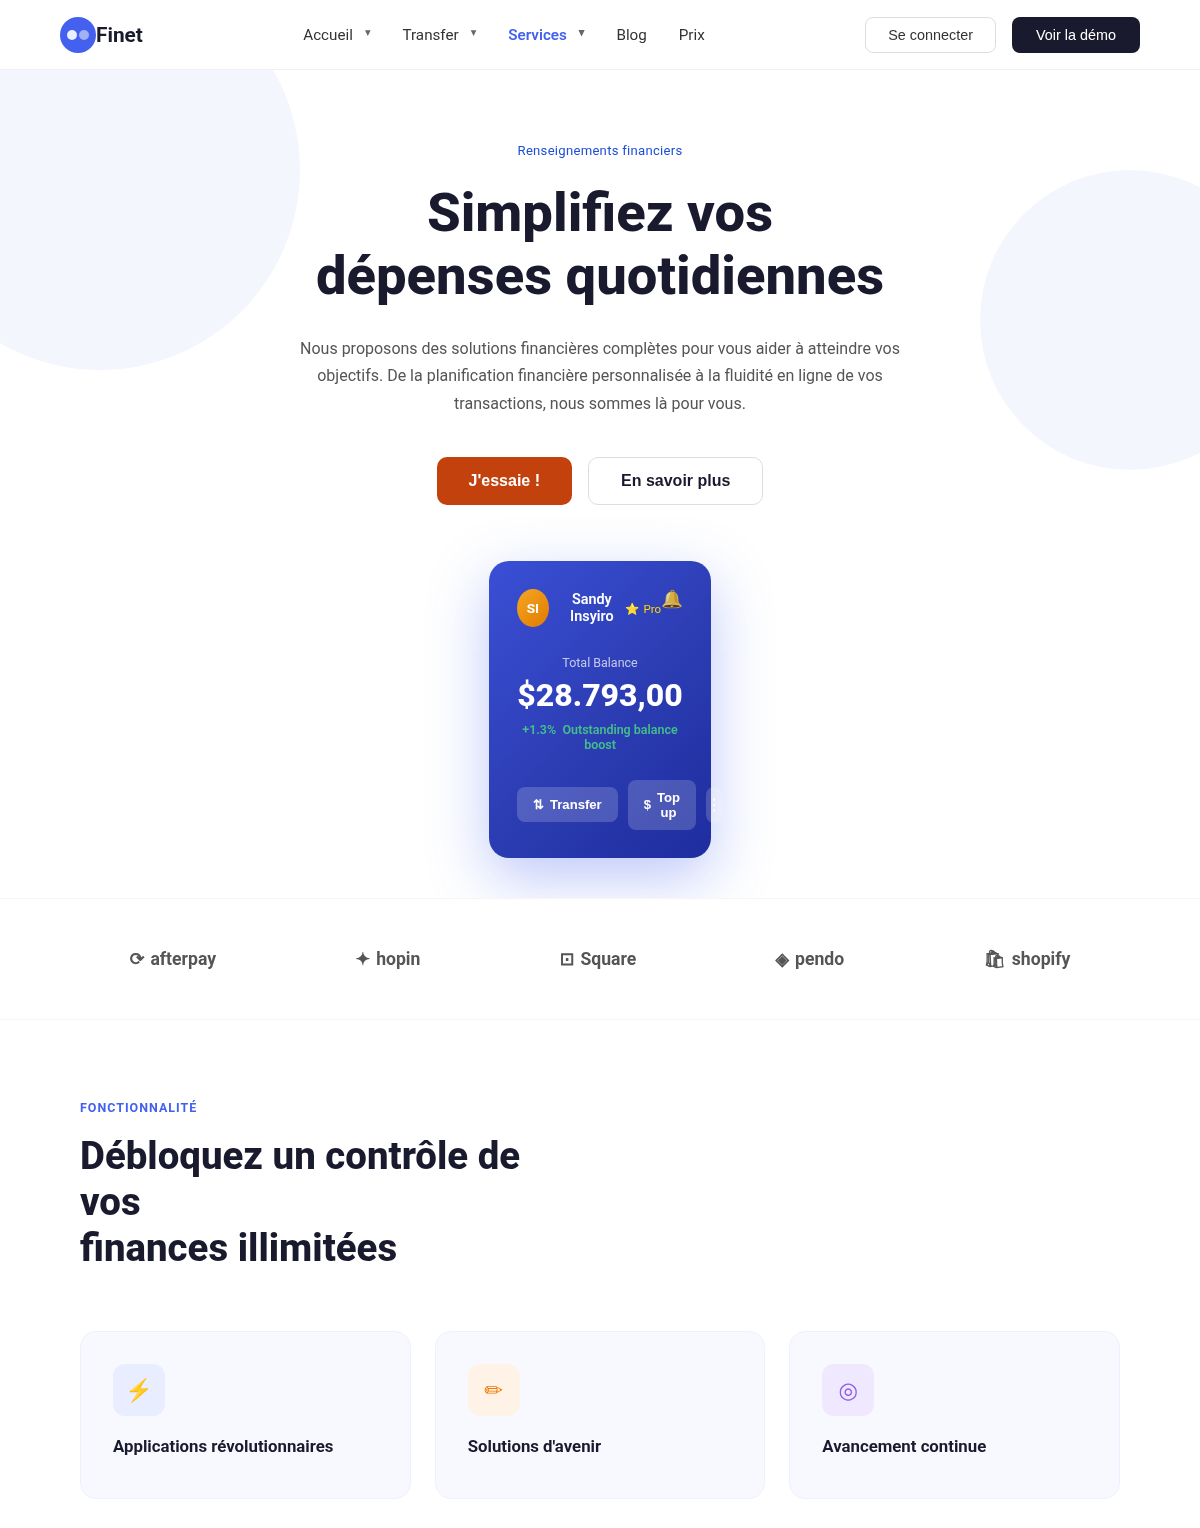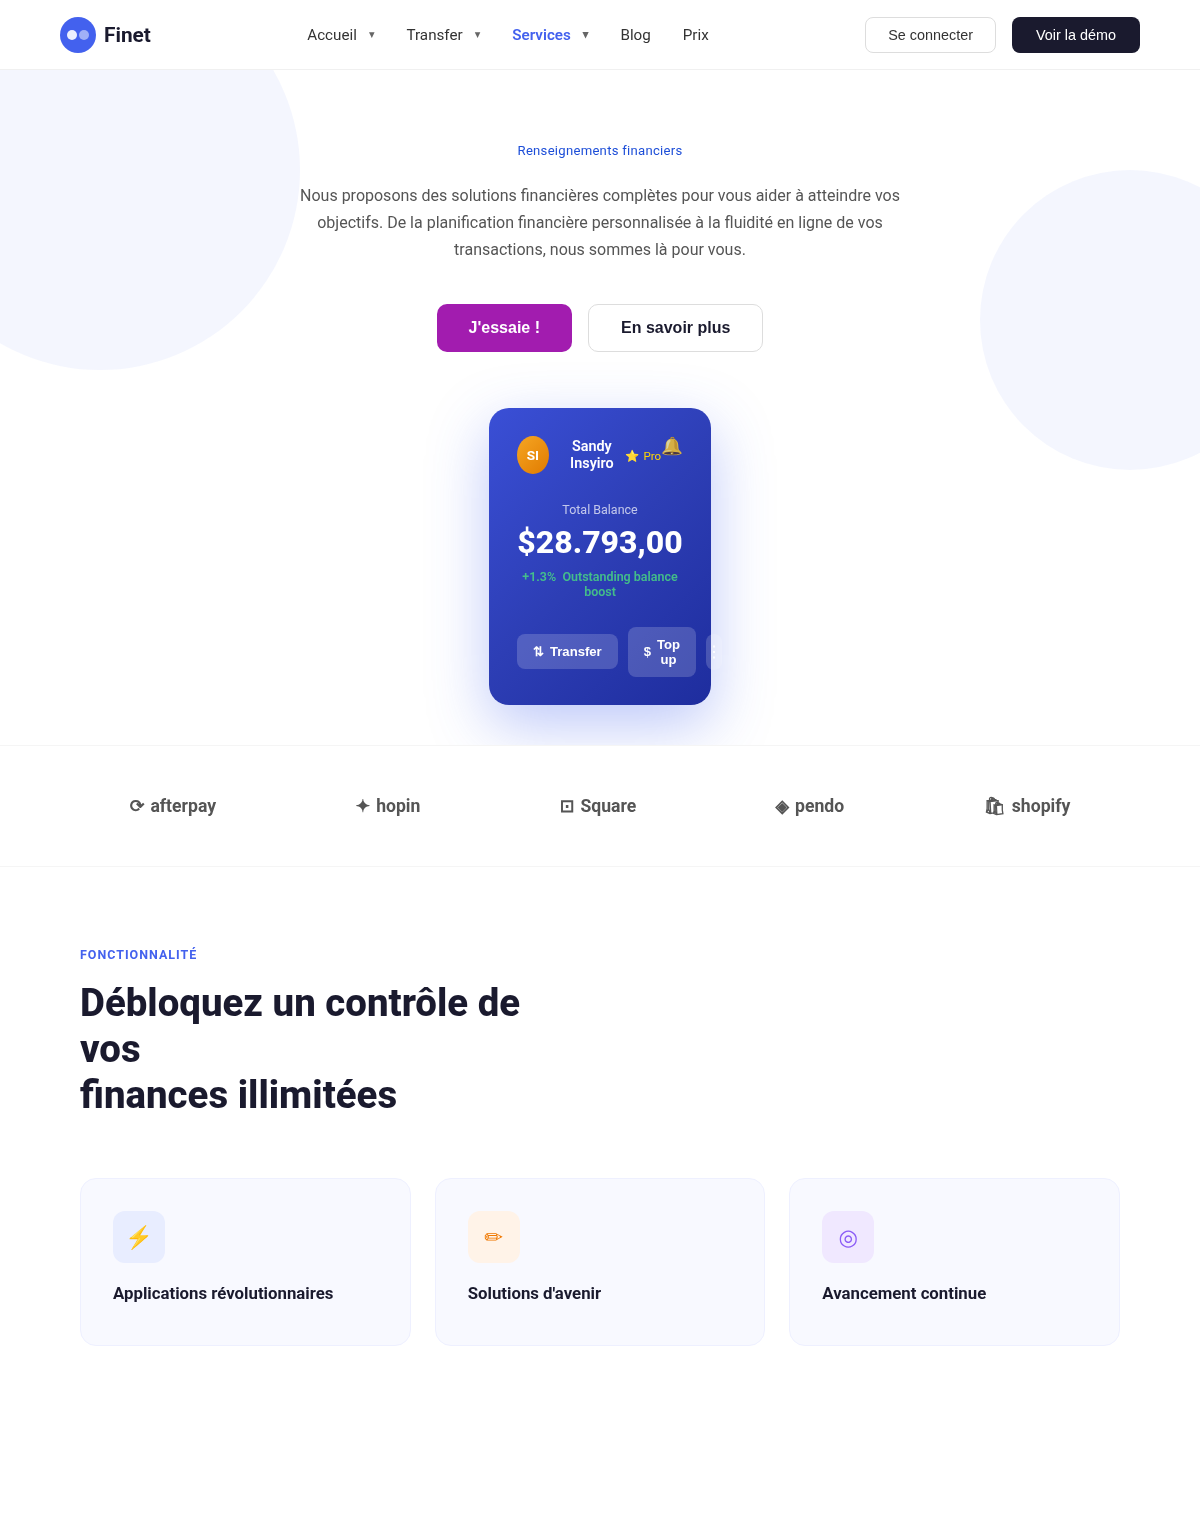--- a/index.html
+++ b/index.html
@@ -4,38 +4,38 @@
   <style>
     * { margin: 0; padding: 0; box-sizing: border-box; }
     body { font-family: -apple-system, BlinkMacSystemFont, 'Segoe UI', Roboto, sans-serif; background: #fff; color: #1a1a2e; overflow-x: hidden; }
 
     
     nav {
       display: flex; align-items: center; justify-content: space-between;
       padding: 0 60px; height: 70px; border-bottom: 1px solid #f0f0f0;
       position: sticky; top: 0; background: #fff; z-index: 100;
     }
-    .nav-logo { display: flex; align-items: center; gap: 8px; cursor: pointer; }
+    .nav-logo { display: flex; align-items: center; gap: 0; cursor: pointer; }
     .nav-logo-icon { width: 36px; height: 36px; }
     .nav-logo-text { font-size: 1.3rem; font-weight: 700; color: #1a1a2e; }
     .nav-links { display: flex; align-items: center; gap: 32px; }
-    .nav-link { font-size: 0.95rem; color: #333; cursor: pointer; display: flex; align-items: center; gap: 12px; text-decoration: none; }
+    .nav-link { font-size: 0.95rem; color: #333; cursor: pointer; display: flex; gap: 12px; text-decoration: none; }
     .nav-link.active { color: #4361ee; font-weight: 600; }
     .chevron { font-size: 0.7rem; color: #666; }
     .nav-actions { display: flex; align-items: center; gap: 16px; }
     .btn-connect { background: #fff; border: 1.5px solid #ddd; color: #333; padding: 9px 22px; border-radius: 8px; cursor: pointer; font-size: 0.9rem; font-weight: 500; }
     .btn-demo { background: #1a1a2e; color: #fff; padding: 10px 24px; border-radius: 8px; cursor: pointer; font-size: 0.9rem; font-weight: 500; border: none; }
 
     
     .hero { text-align: center; padding: 70px 60px 40px; position: relative; }
     .hero-badge { display: inline-block; font-size: 0.82rem; color: #1d4ed8; margin-bottom: 24px; letter-spacing: 0.02em; }
     .hero h1 { font-size: 3.4rem; font-weight: 800; line-height: 1.15; color: #1a1a2e; margin-bottom: 28px; max-width: 700px; margin-left: auto; margin-right: auto; }
     .hero-desc { font-size: 1rem; color: #555; max-width: 620px; margin: 0 auto 40px; line-height: 1.7; }
     .hero-actions { display: flex; justify-content: center; gap: 16px; margin-bottom: 56px; }
-    .btn-primary { background: #a21caf; color: #fff; padding: 14px 32px; border-radius: 10px; cursor: pointer; font-size: 1rem; font-weight: 600; border: none; }
+    .btn-primary { background: #c2410c; color: #fff; padding: 14px 32px; border-radius: 10px; cursor: pointer; font-size: 1rem; font-weight: 600; border: none; }
     .btn-outline { background: #fff; color: #1a1a2e; padding: 14px 32px; border-radius: 10px; cursor: pointer; font-size: 1rem; font-weight: 600; border: 1.5px solid #ddd; }
 
     
     .hero-card-wrapper { display: flex; justify-content: center; }
     .hero-card {
       background: linear-gradient(135deg, #3a4fd6 0%, #2d3eb5 50%, #1e2d9e 100%);
       border-radius: 20px; padding: 28px; width: 222px; color: #fff;
       box-shadow: 0 20px 60px rgba(67,97,238,0.35);
     }
     .card-header { display: flex; justify-content: space-between; align-items: flex-start; margin-bottom: 28px; }
@@ -118,20 +118,24 @@
     <button class="btn-demo">Voir la démo</button>
   </div>
 </nav>
 
 <section class="hero">
   <div class="bg-decoration bg-dec-1"></div>
   <div class="bg-decoration bg-dec-2"></div>
 
   <span class="hero-badge">Renseignements financiers</span>
 
+  <h1>
+    <span>Simplifiez vos</span><br>
+    <span>dépenses quotidiennes</span>
+  </h1>
 
   <p class="hero-desc">Nous proposons des solutions financières complètes pour vous aider à atteindre vos objectifs. De la planification financière personnalisée à la fluidité en ligne de vos transactions, nous sommes là pour vous.</p>
 
   <div class="hero-actions">
     <button class="btn-primary">J'essaie !</button>
     <button class="btn-outline">En savoir plus</button>
   </div>
 
   
   <div class="hero-card-wrapper">

